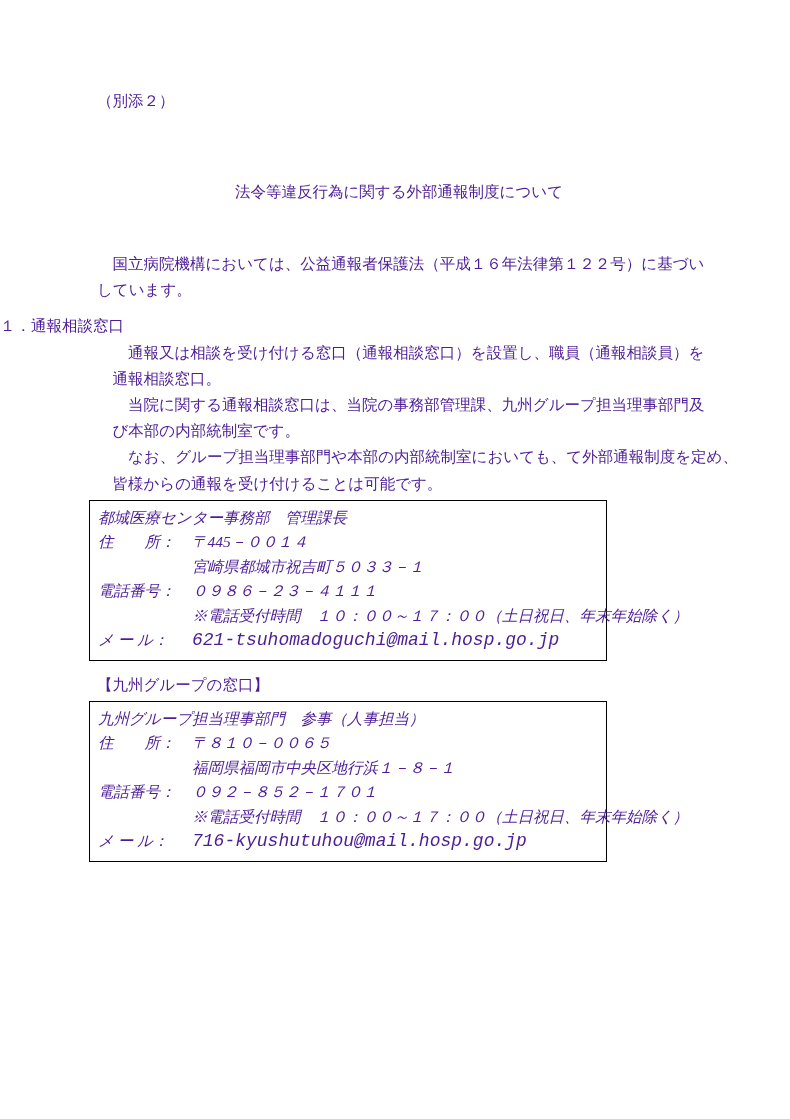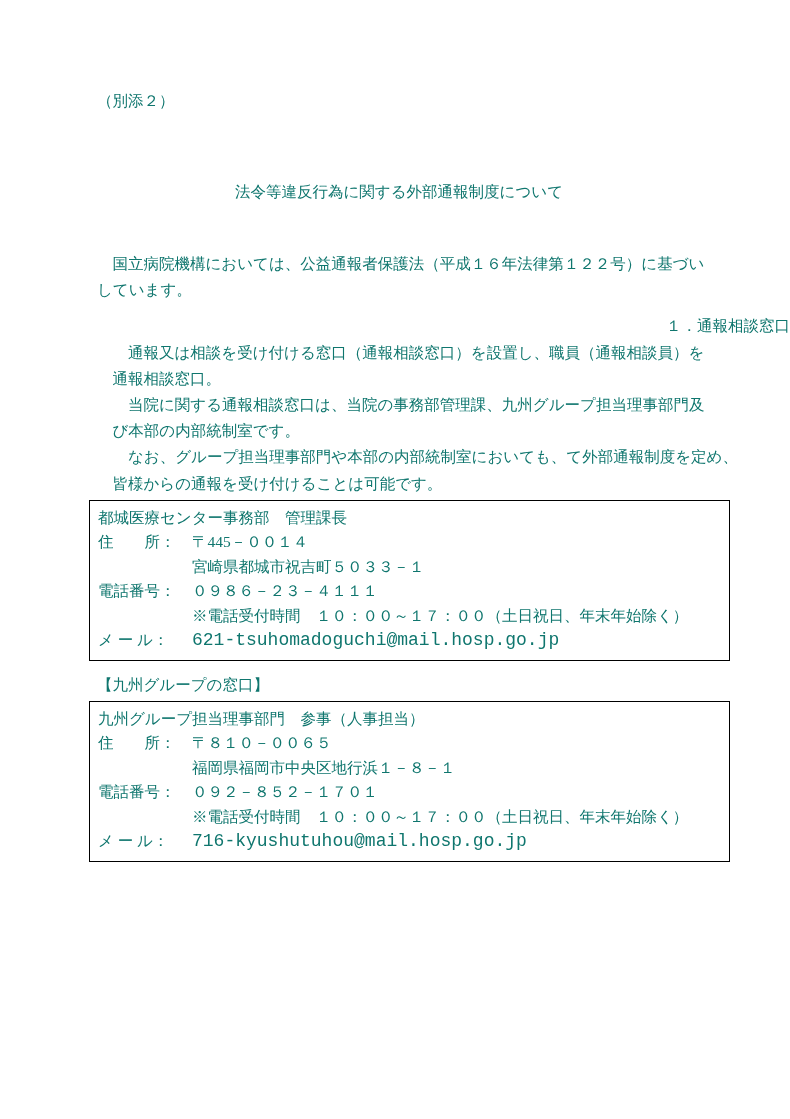--- a/index.html
+++ b/index.html
@@ -9,21 +9,21 @@
   }
   .page {
     position: relative;
     width: 790px;
     height: 1119px;
     box-sizing: border-box;
     background: #ffffff;
     padding-top: 90px;
     overflow: hidden;
     font-family: "Liberation Serif", "DejaVu Serif", serif;
-    color: #0f766e;
+    color: #4c1d95;
     font-size: 15.5px;
   }
   .doc-tag {
     margin-left: 97px;
     line-height: 22px;
     white-space: pre;
   }
   .doc-title {
     margin-top: 69px;
     margin-left: 97px;
@@ -37,42 +37,41 @@
     margin-left: 97px;
   }
   .intro .line,
   .sec-body .line,
   .sec-heading {
     line-height: 26.2px;
     white-space: pre;
   }
   .sec-heading {
     margin-top: 10px;
-    margin-left: 97px;
-    text-align: right;
   }
   .sec-body {
     margin-left: 97px;
   }
   .box-caption {
     margin-left: 97px;
     line-height: 24px;
     white-space: pre;
   }
   .box-caption.second {
     margin-top: 12px;
   }
   .contact-box {
     margin-top: 3px;
     margin-left: 89px;
-    width: 641px;
+    width: 518px;
     box-sizing: border-box;
     border: 1.5px solid #000000;
     padding: 5px 8px 7px 8px;
     background: #ffffff;
+    font-style: italic;
   }
   .contact-box.second {
     margin-top: 4px;
   }
   .contact-box .row {
     display: flex;
     line-height: 24.5px;
     white-space: pre;
   }
   .contact-box .lbl {

